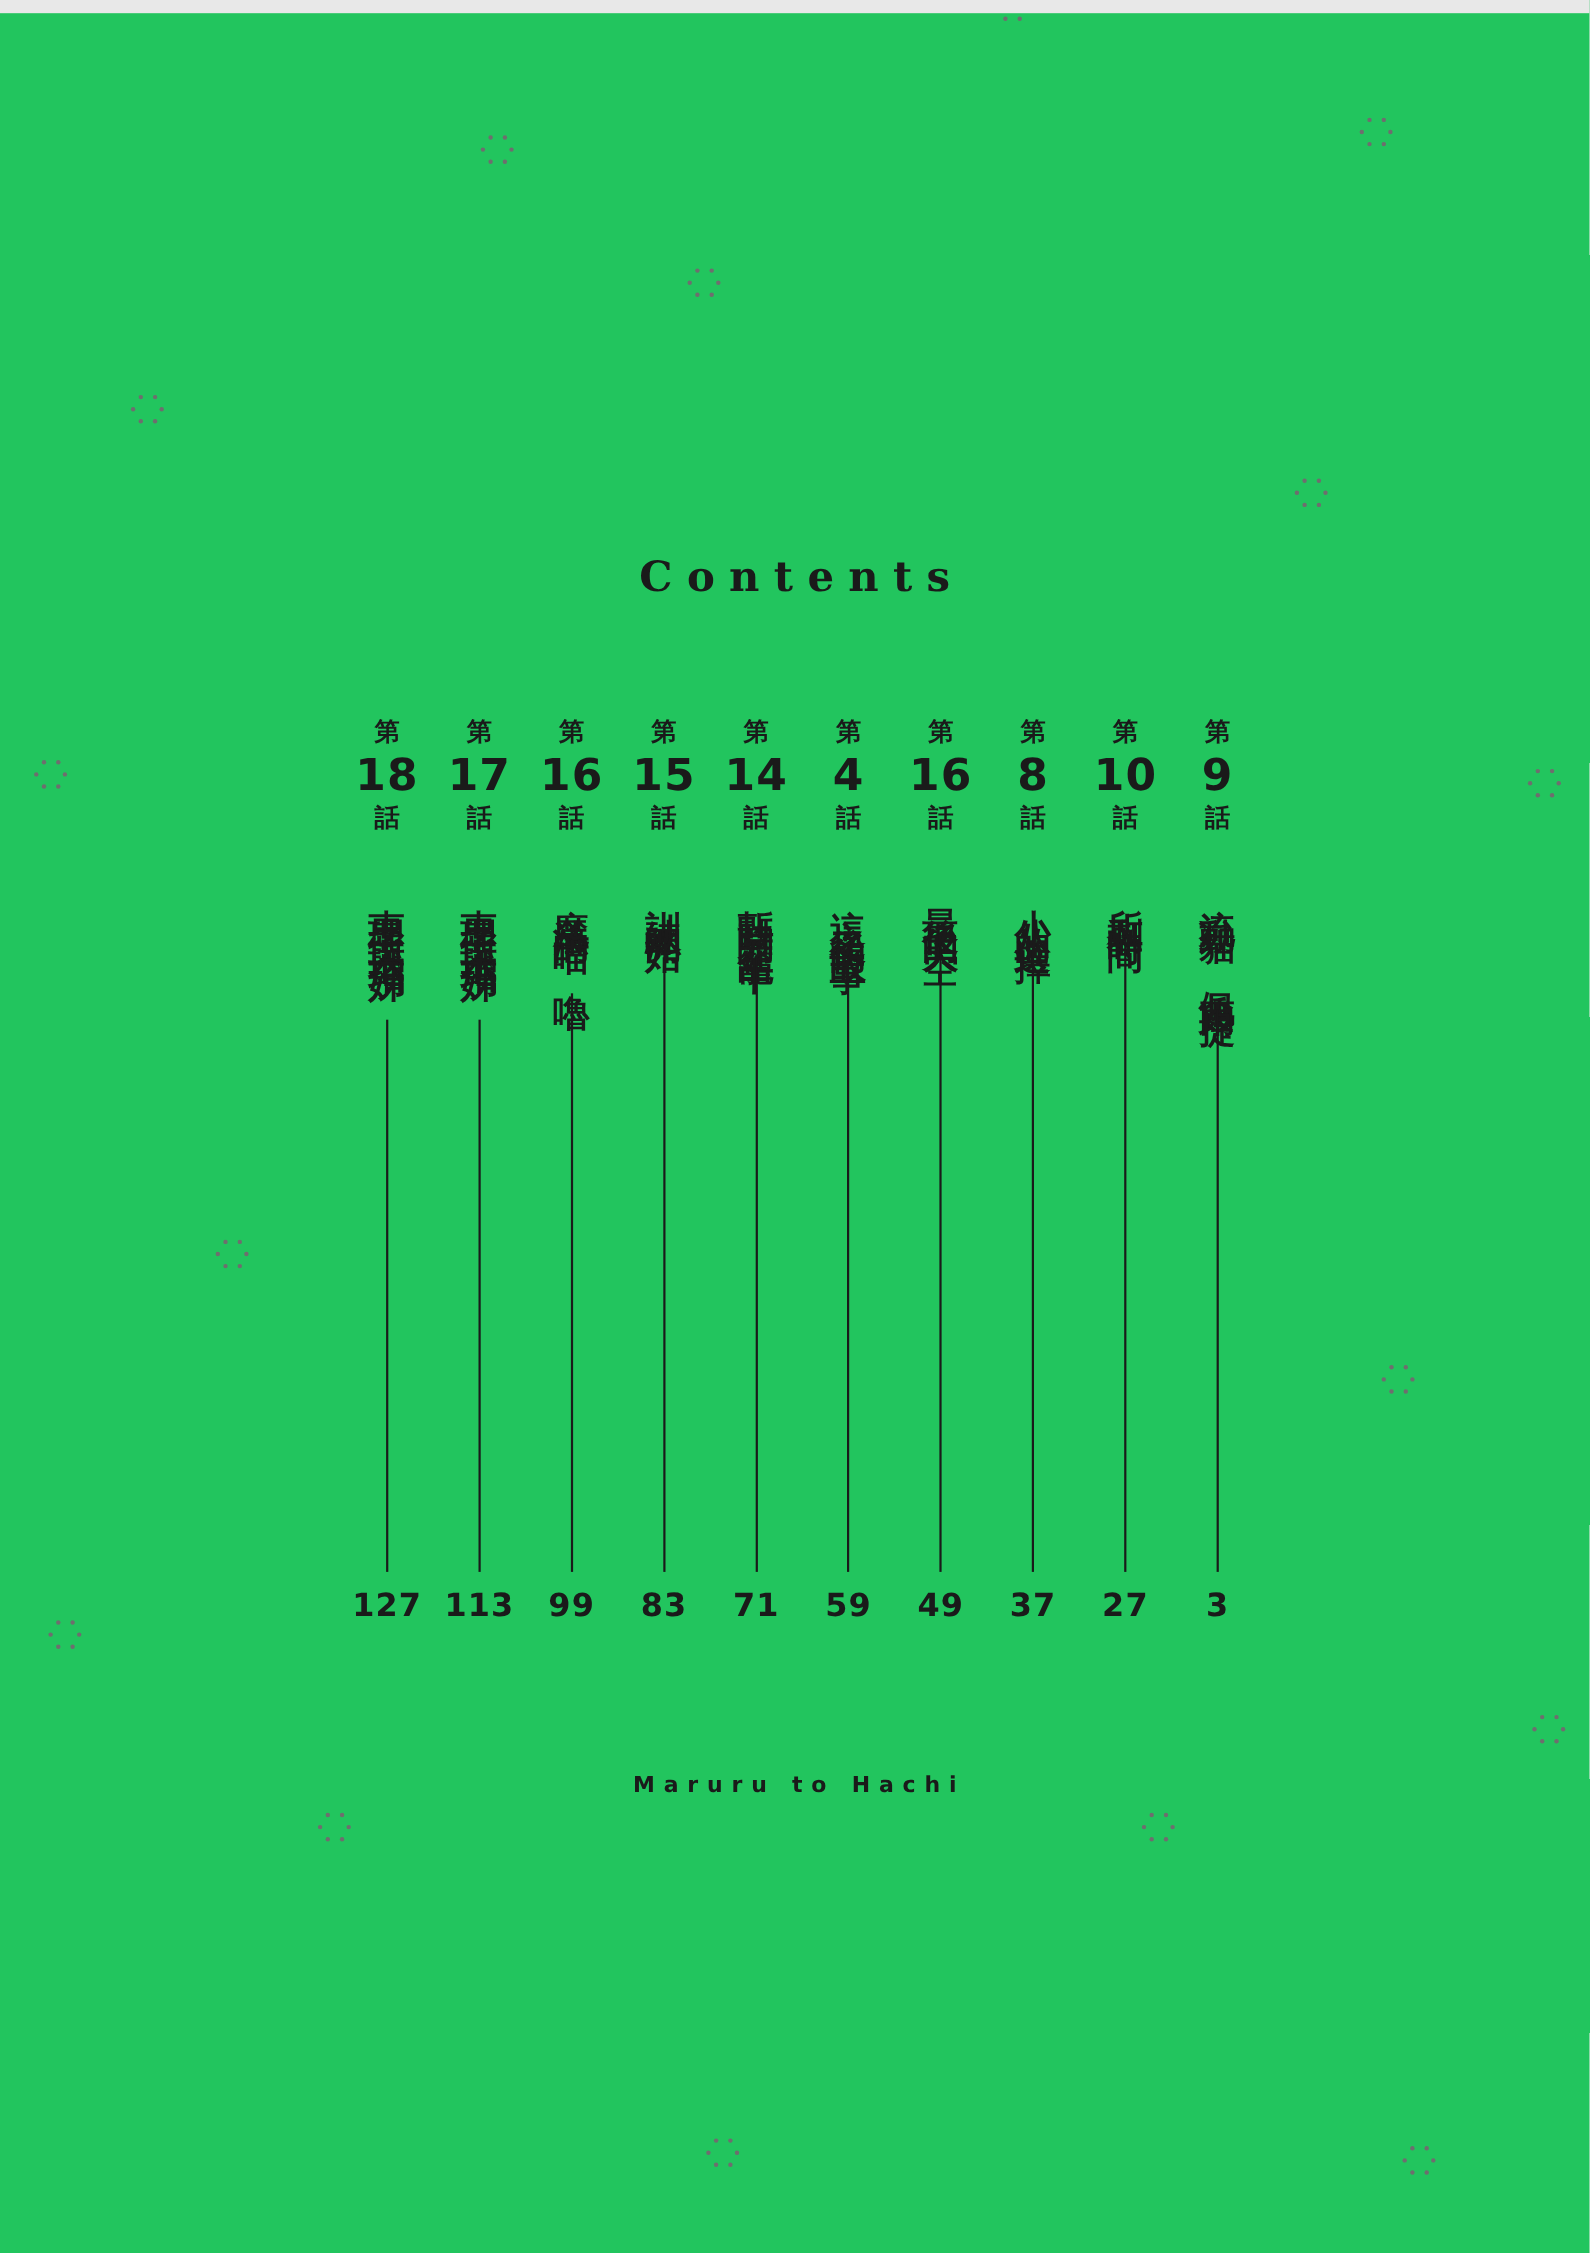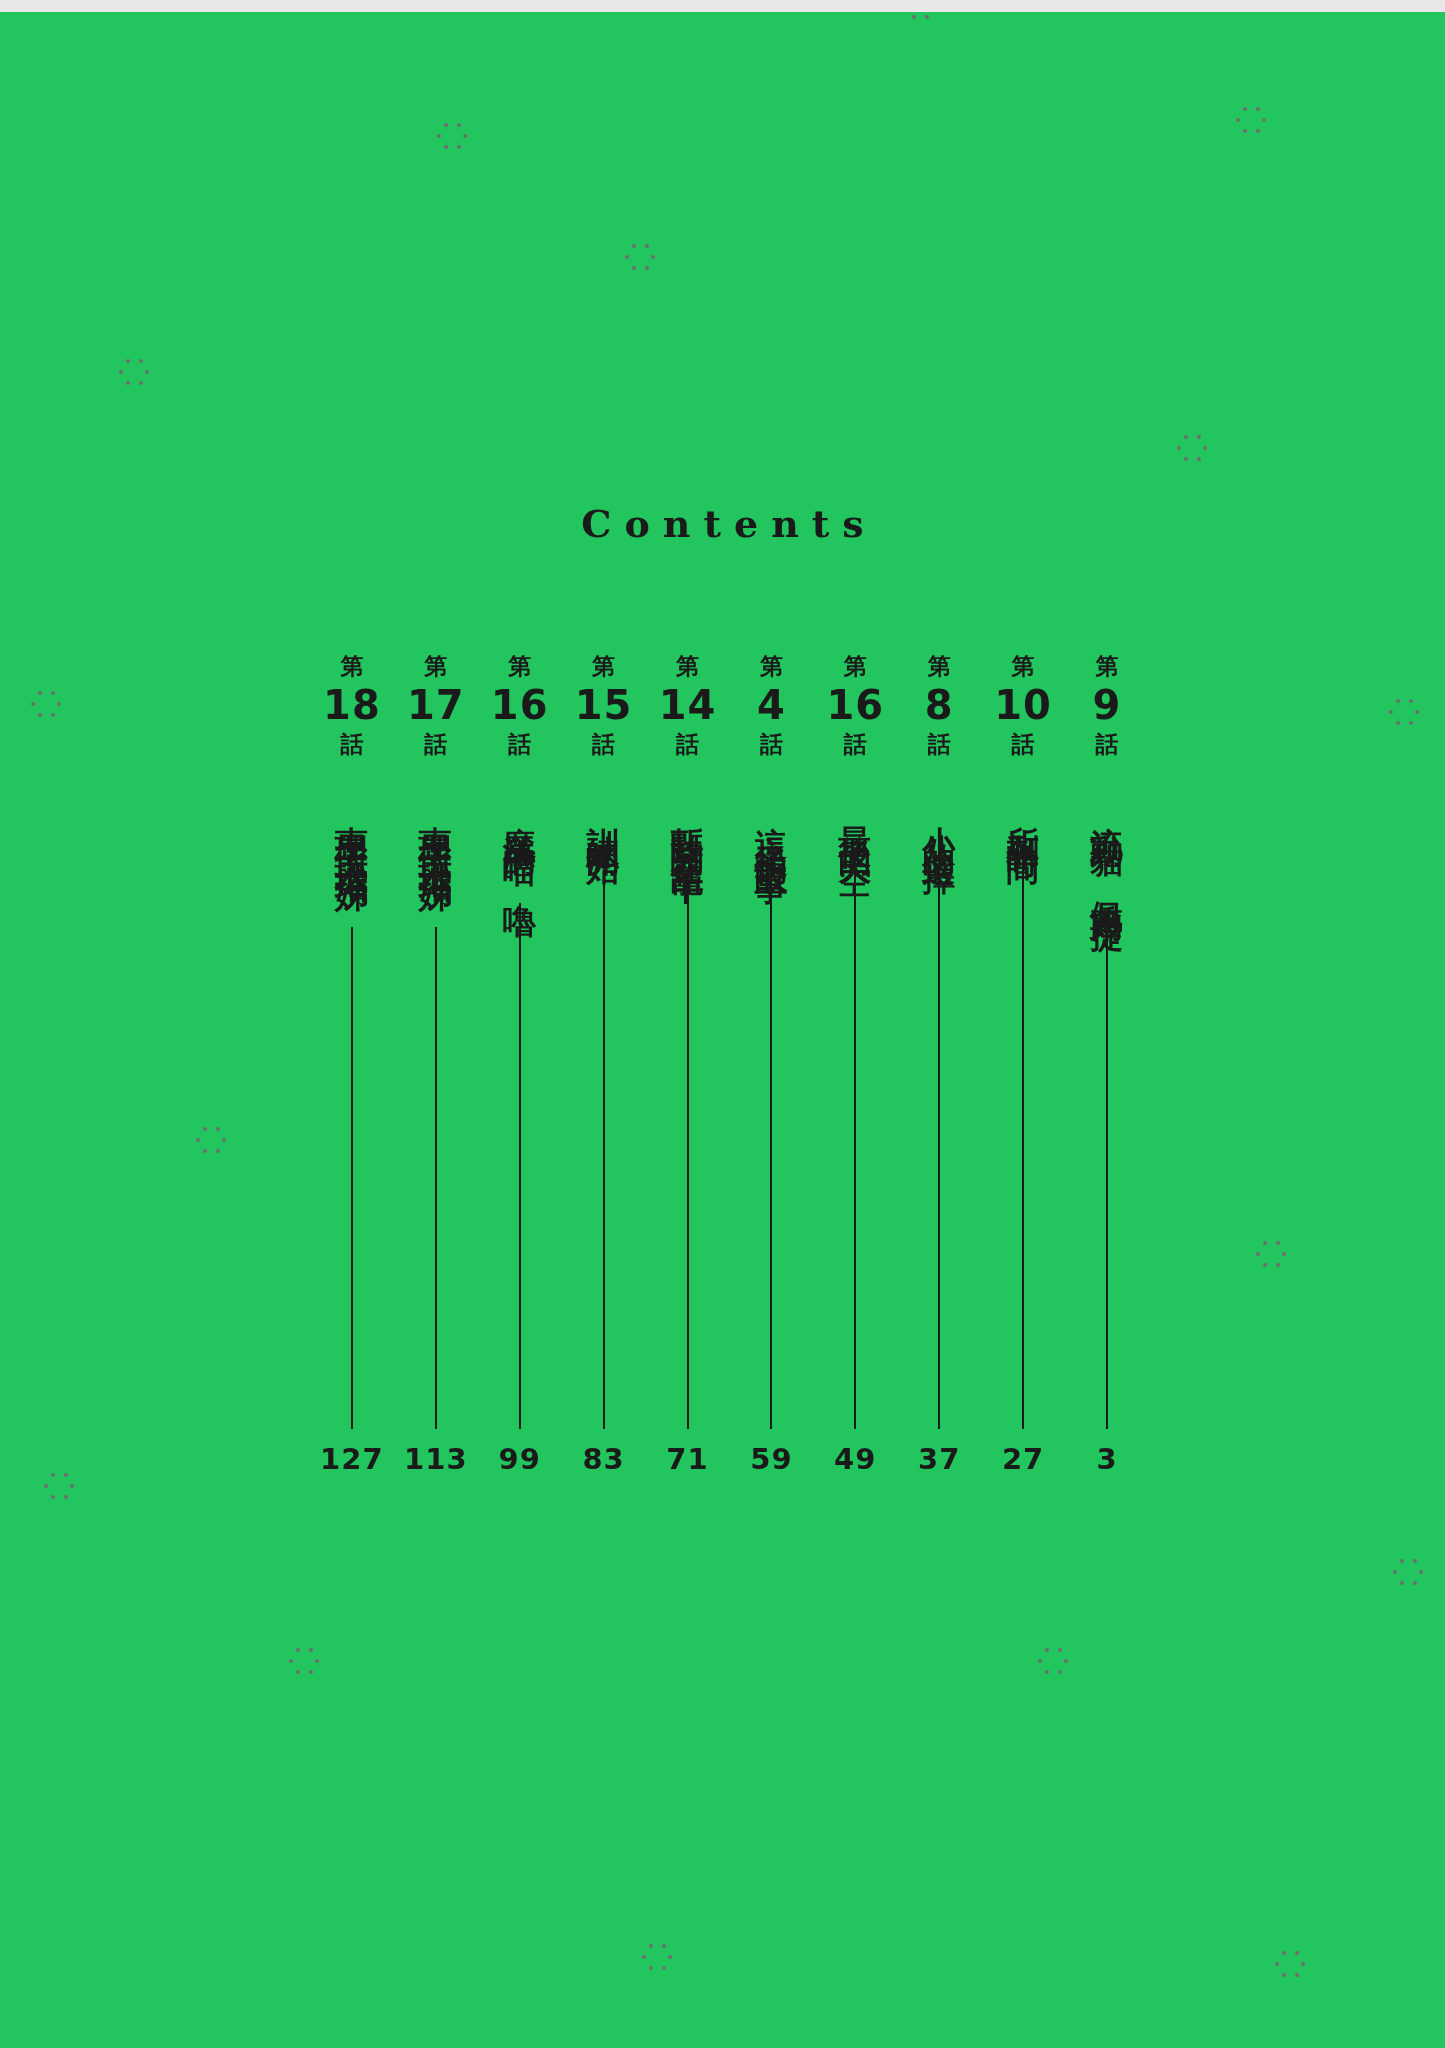--- a/index.html
+++ b/index.html
@@ -322,15 +322,16 @@
     <div class="ch-prefix">第</div>
     <div class="ch-num">18</div>
     <div class="ch-suffix">話</div>
     <div class="ch-title">惠理子與玳瑁姊②</div>
     <div class="ch-line"></div>
     <div class="ch-page">127</div>
   </div>
     </div>
 
   <div class="footer">
+    <div class="line2">Maruru to Hachi</div>
   </div>
 
 </div>
 
 </body></html>

